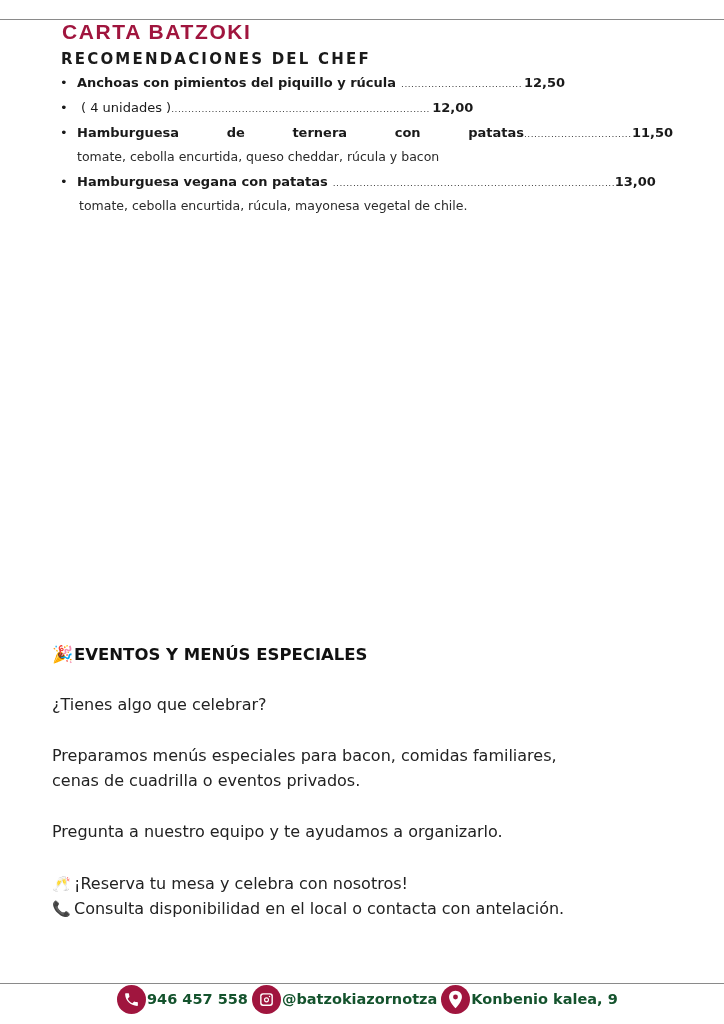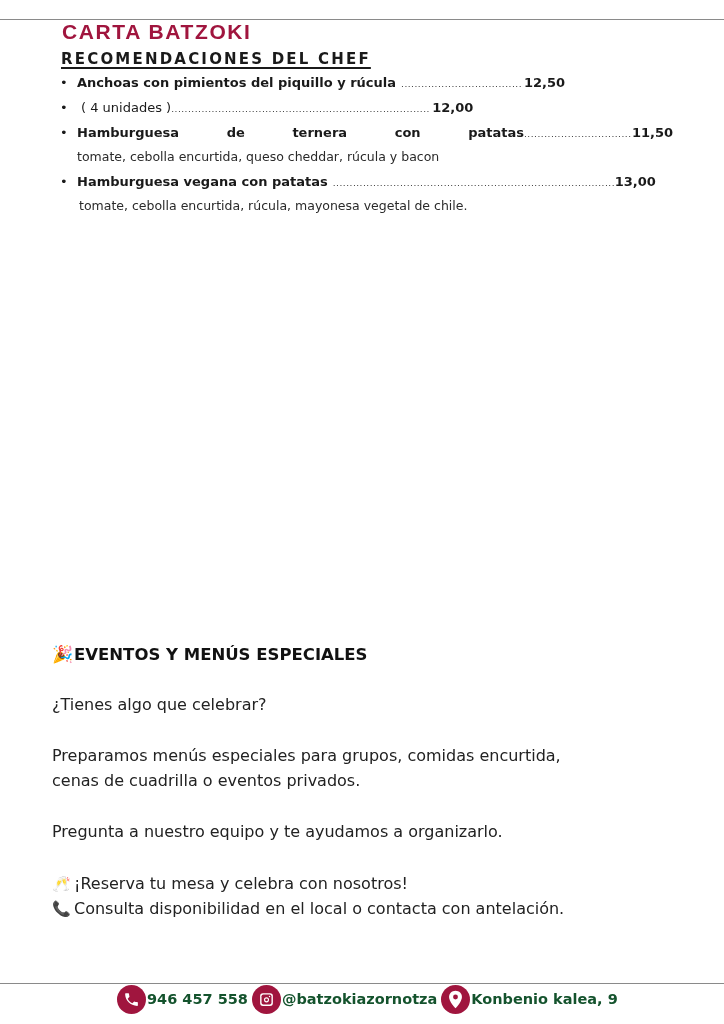--- a/index.html
+++ b/index.html
@@ -38,21 +38,20 @@
     .section-title {
       position: absolute;
       left: 61px;
       top: 49px;
       font-family: "DejaVu Sans", sans-serif;
       font-weight: bold;
       font-size: 15px;
       letter-spacing: 2.2px;
       color: #1a1a1a;
       line-height: 20px;
-      text-decoration: underline;
       text-underline-offset: 3px;
       text-decoration-thickness: 1.5px;
       white-space: nowrap;
     }
     .item-line {
       position: absolute;
       left: 60px;
       font-size: 13px;
       line-height: 18px;
       color: #1a1a1a;
@@ -213,21 +212,21 @@
   <span class="leader" style="width:282px;margin-left:5px;">...............................................................................................................................................................................</span>
   <span class="price" style="margin-left:0;">13,00</span>
 </div>
 <div class="desc-line" style="left:79px; top:197px;">tomate, cebolla encurtida, rúcula, mayonesa vegetal de chile.</div>
 
 <div class="events-heading">
   <span class="emoji">🎉</span><span>EVENTOS Y MENÚS ESPECIALES</span>
 </div>
 
 <div class="events-text" style="top:692px;">¿Tienes algo que celebrar?</div>
-<div class="events-text" style="top:743px;">Preparamos menús especiales para grupos, comidas encurtida,</div>
+<div class="events-text" style="top:743px;">Preparamos menús especiales para bacon, comidas familiares,</div>
 <div class="events-text" style="top:768px;">cenas de cuadrilla o eventos privados.</div>
 <div class="events-text" style="top:819px;">Pregunta a nuestro equipo y te ayudamos a organizarlo.</div>
 <div class="events-text" style="top:871px;">
   <span class="emoji">🥂</span><span>¡Reserva tu mesa y celebra con nosotros!</span>
 </div>
 <div class="events-text" style="top:896px;">
   <span class="emoji">📞</span><span>Consulta disponibilidad en el local o contacta con antelación.</span>
 </div>
 
 <div class="bottom-rule"></div>

